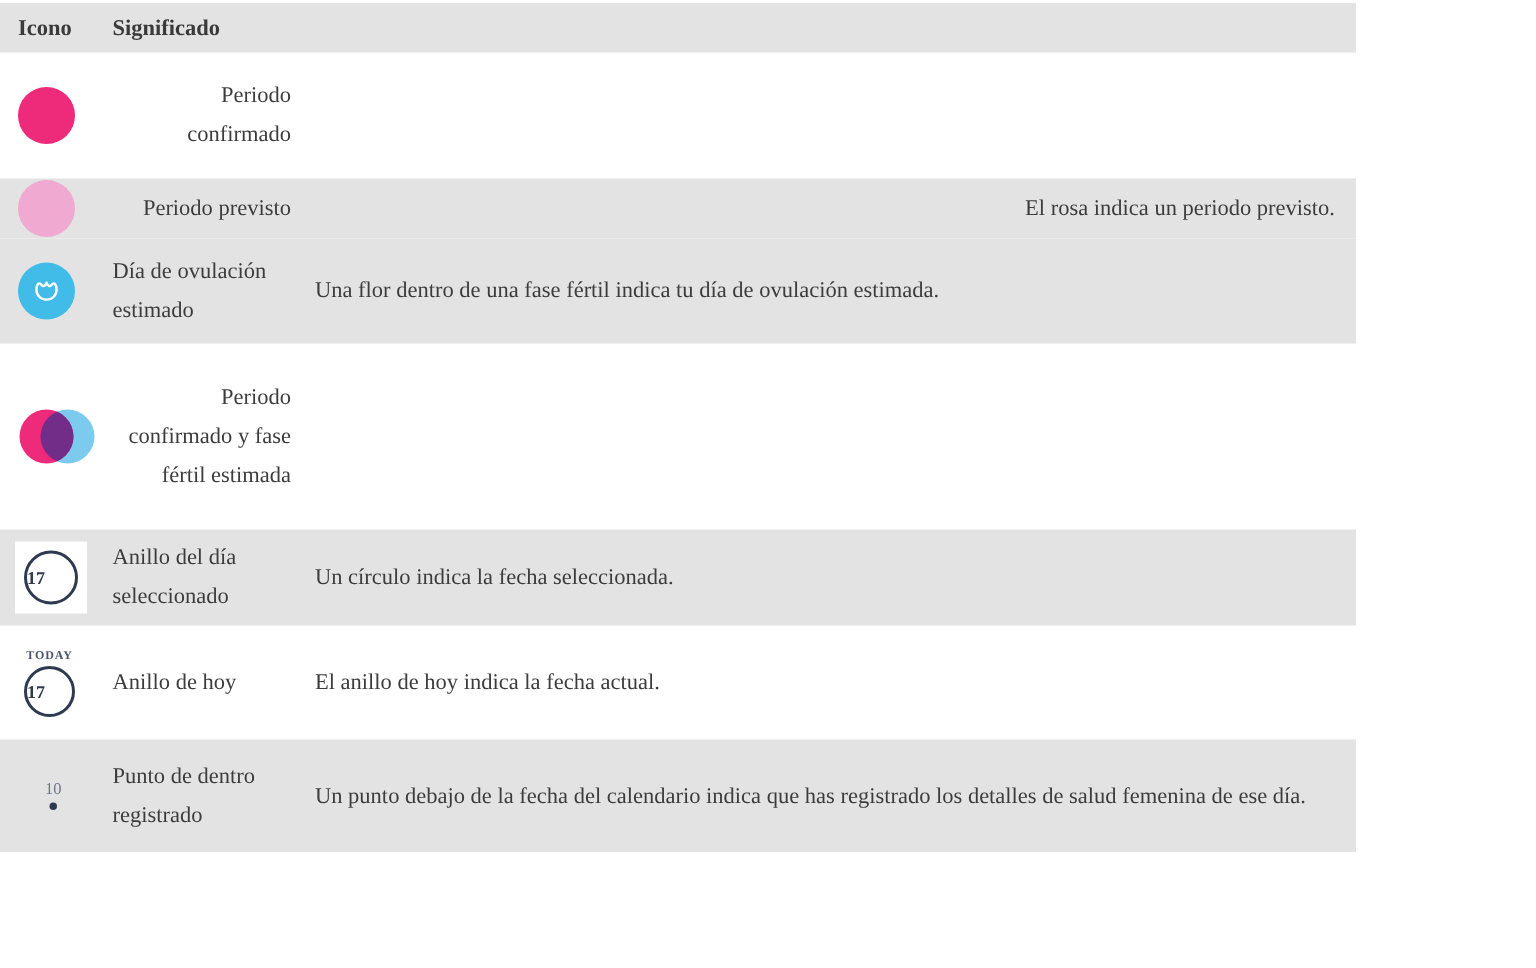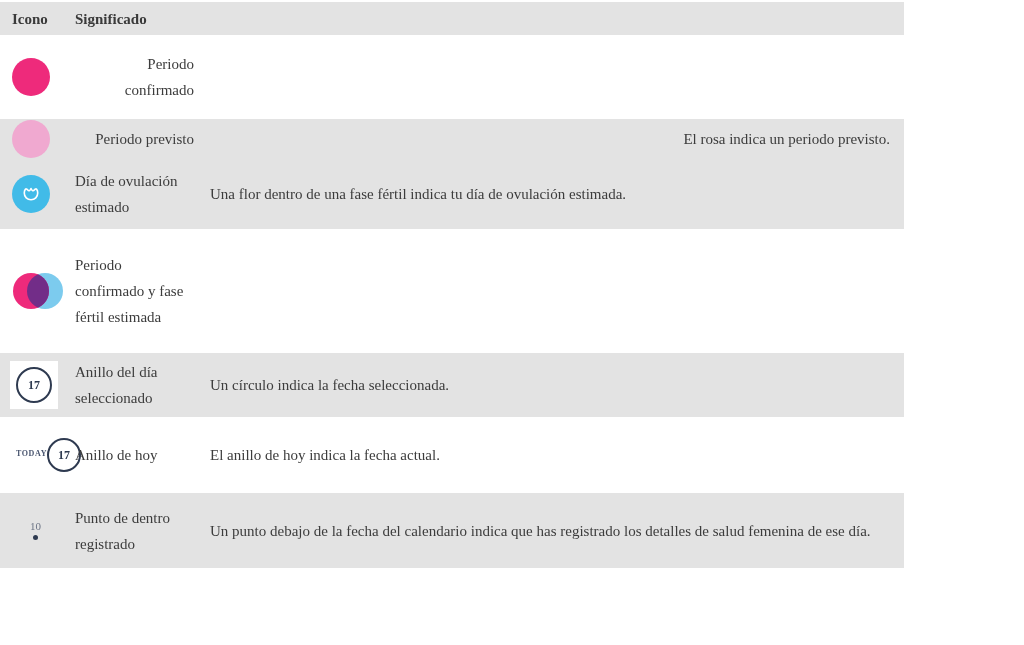--- a/index.html
+++ b/index.html
@@ -27,21 +27,21 @@
   .cell { font-size: 15px; line-height: 26px; }
   .desc-cell { white-space: pre-line; padding-right: 16px; }
   .meaning-cell { padding-right: 0; }
   .icon-cell { display: flex; align-items: center; justify-content: flex-start; }
 
   
   .r1 { min-height: 84px; text-align: right; }
   .r2 { min-height: 40px; text-align: right; }
   .r3 { min-height: 73px; }
   .r4 { min-height: 70px; }
-  .r5 { min-height: 124px; }
+  .r5 { min-height: 124px; text-align: right; }
   .r6 { min-height: 64px; }
   .r7 { min-height: 76px; }
   .r8 { min-height: 75px; }
 
   .circle {
     width: 38px; height: 38px; border-radius: 50%;
   }
   .circle.pink       { background: var(--pink, #ee2a7b); }
   .circle.light-pink { background: var(--light-pink, #f0a9d0); }
   .circle.light-blue { background: var(--light-blue, #7ccbee); }
@@ -53,29 +53,29 @@
   }
 
   .ring-box {
     width: 48px; height: 48px; background: #ffffff;
     display: flex; align-items: center; justify-content: center;
     margin-left: -2px;
   }
   .ring {
     width: 36px; height: 36px; border-radius: 50%;
     border: 2.5px solid var(--navy, #2e3a50);
-    display: flex; align-items: center; justify-content: center;
+    display: flex; align-items: center; justify-content: flex-start;
     background: transparent;
   }
   .ring .num {
     font-size: 12px; font-weight: bold; color: var(--navy, #2e3a50);
     line-height: 1;
   }
   .today-wrap {
-    display: flex; flex-direction: row; align-items: center;
+    display: flex; flex-direction: column; align-items: center;
     margin-left: 4px;
   }
   .today-label {
     font-size: 8px; font-weight: bold; letter-spacing: 0.6px;
     color: #4a5670; margin-bottom: 3px; line-height: 1;
   }
   .dot-wrap {
     display: flex; flex-direction: column; align-items: center;
     margin-left: 18px;
   }

